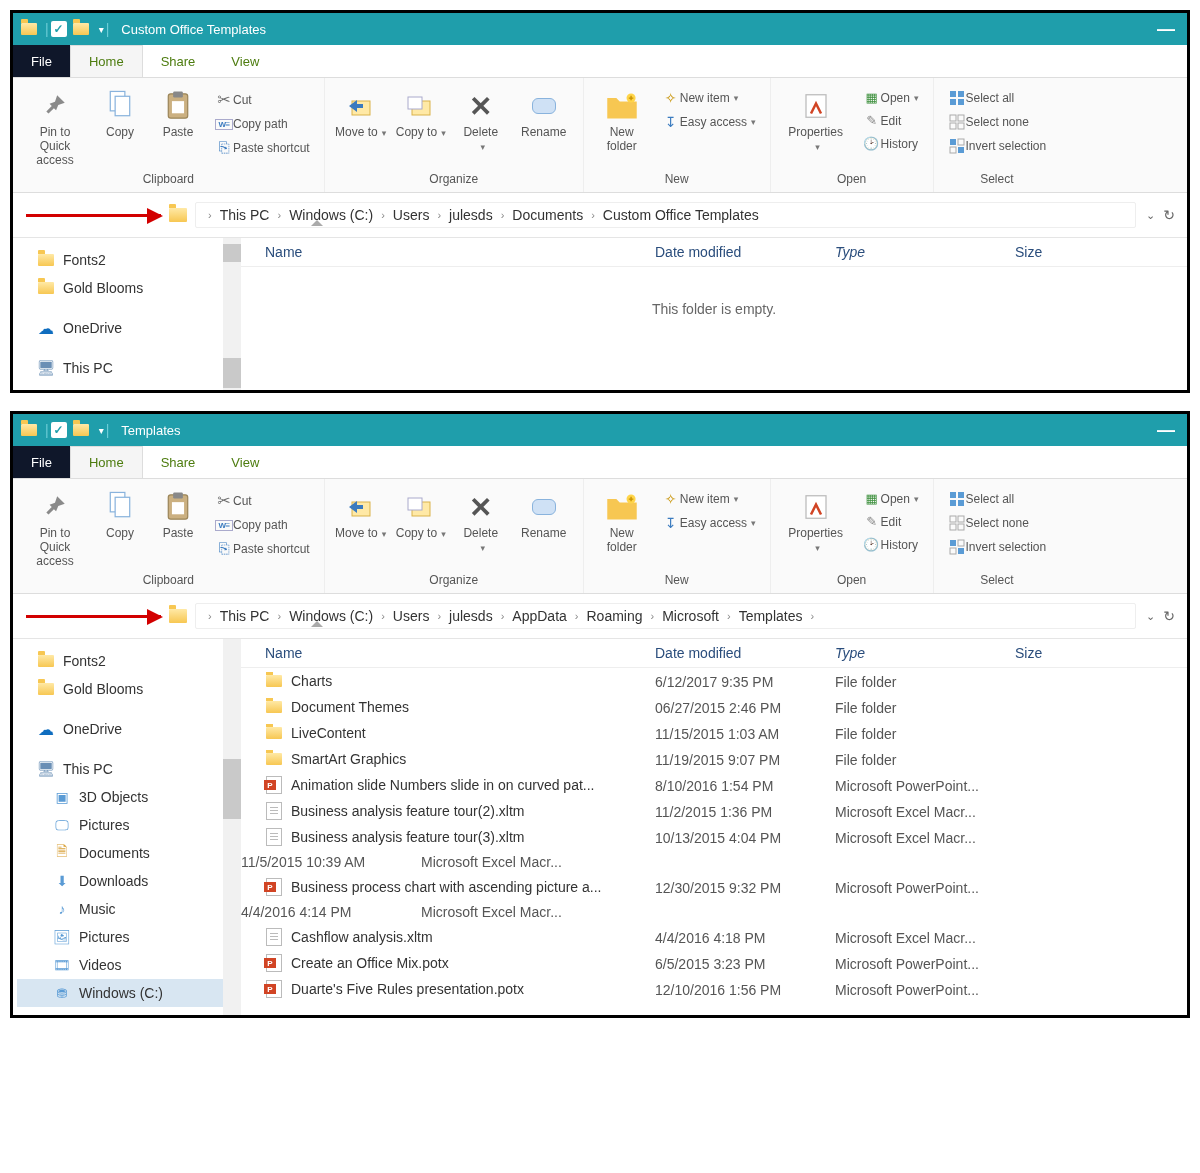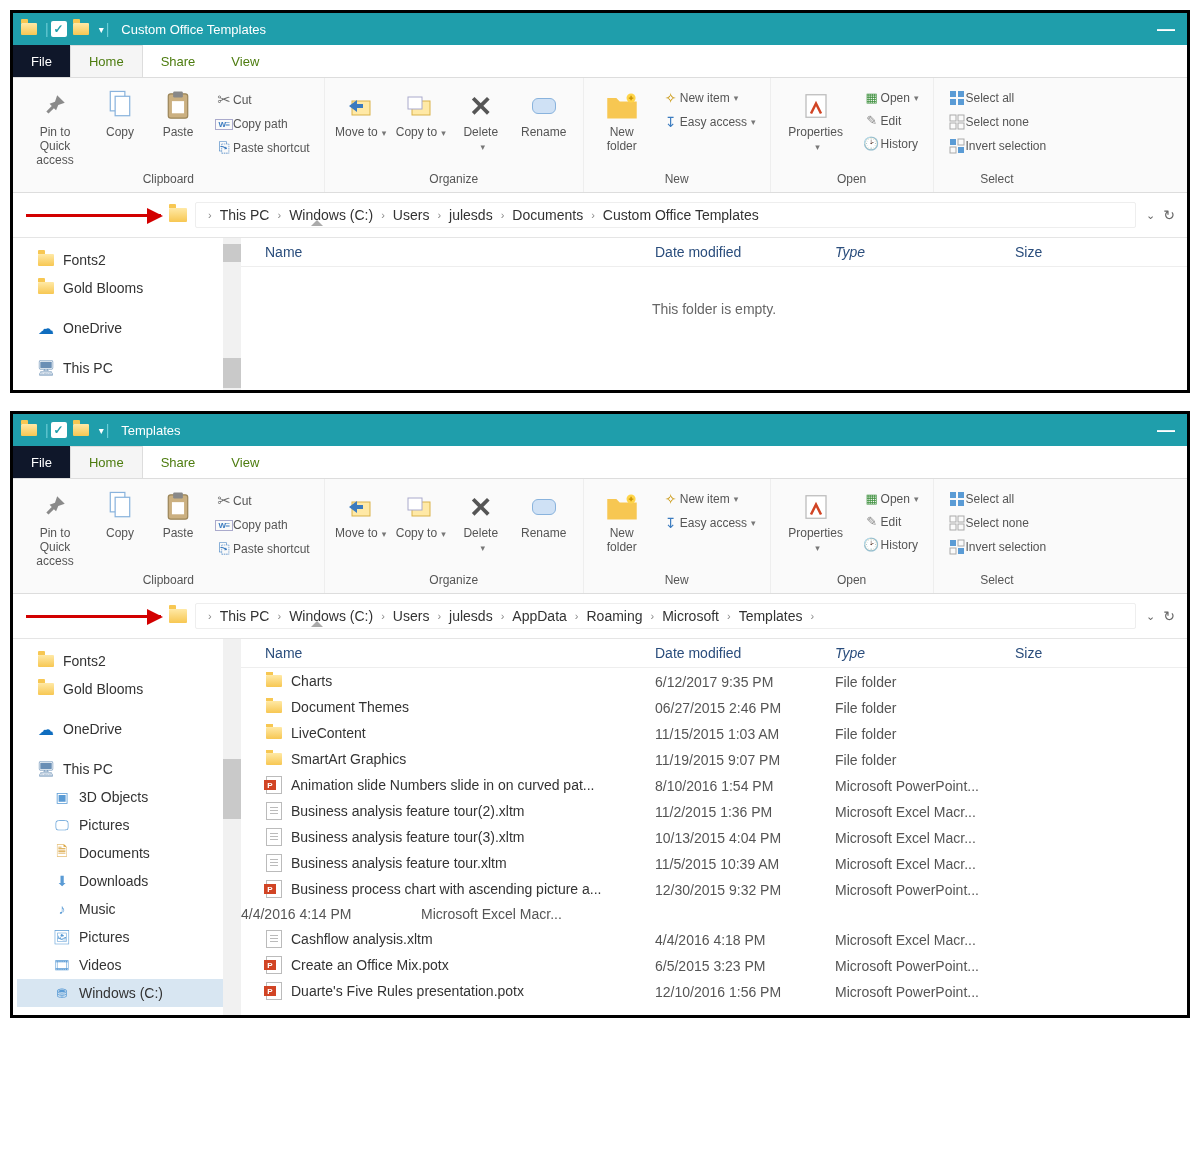--- a/index.html
+++ b/index.html
@@ -774,26 +774,20 @@
         <div class="f-name">
               <span class="fi">
                 <span class="fi-doc"></span>
               </span>
               <span>Business analysis feature tour(3).xltm</span>
             </div>
         <div class="f-date">10/13/2015 4:04 PM</div>
         <div class="f-type">Microsoft Excel Macr...</div>
       </div>
           <div class="filerow">
-        <div class="f-name">
-              <span class="fi">
-                <span class="fi-doc"></span>
-              </span>
-              <span>Business analysis feature tour.xltm</span>
-            </div>
         <div class="f-date">11/5/2015 10:39 AM</div>
         <div class="f-type">Microsoft Excel Macr...</div>
       </div>
           <div class="filerow">
         <div class="f-name">
               <span class="fi">
                 <span class="fi-ppt"></span>
               </span>
               <span>Business process chart with ascending picture a...</span>
             </div>

